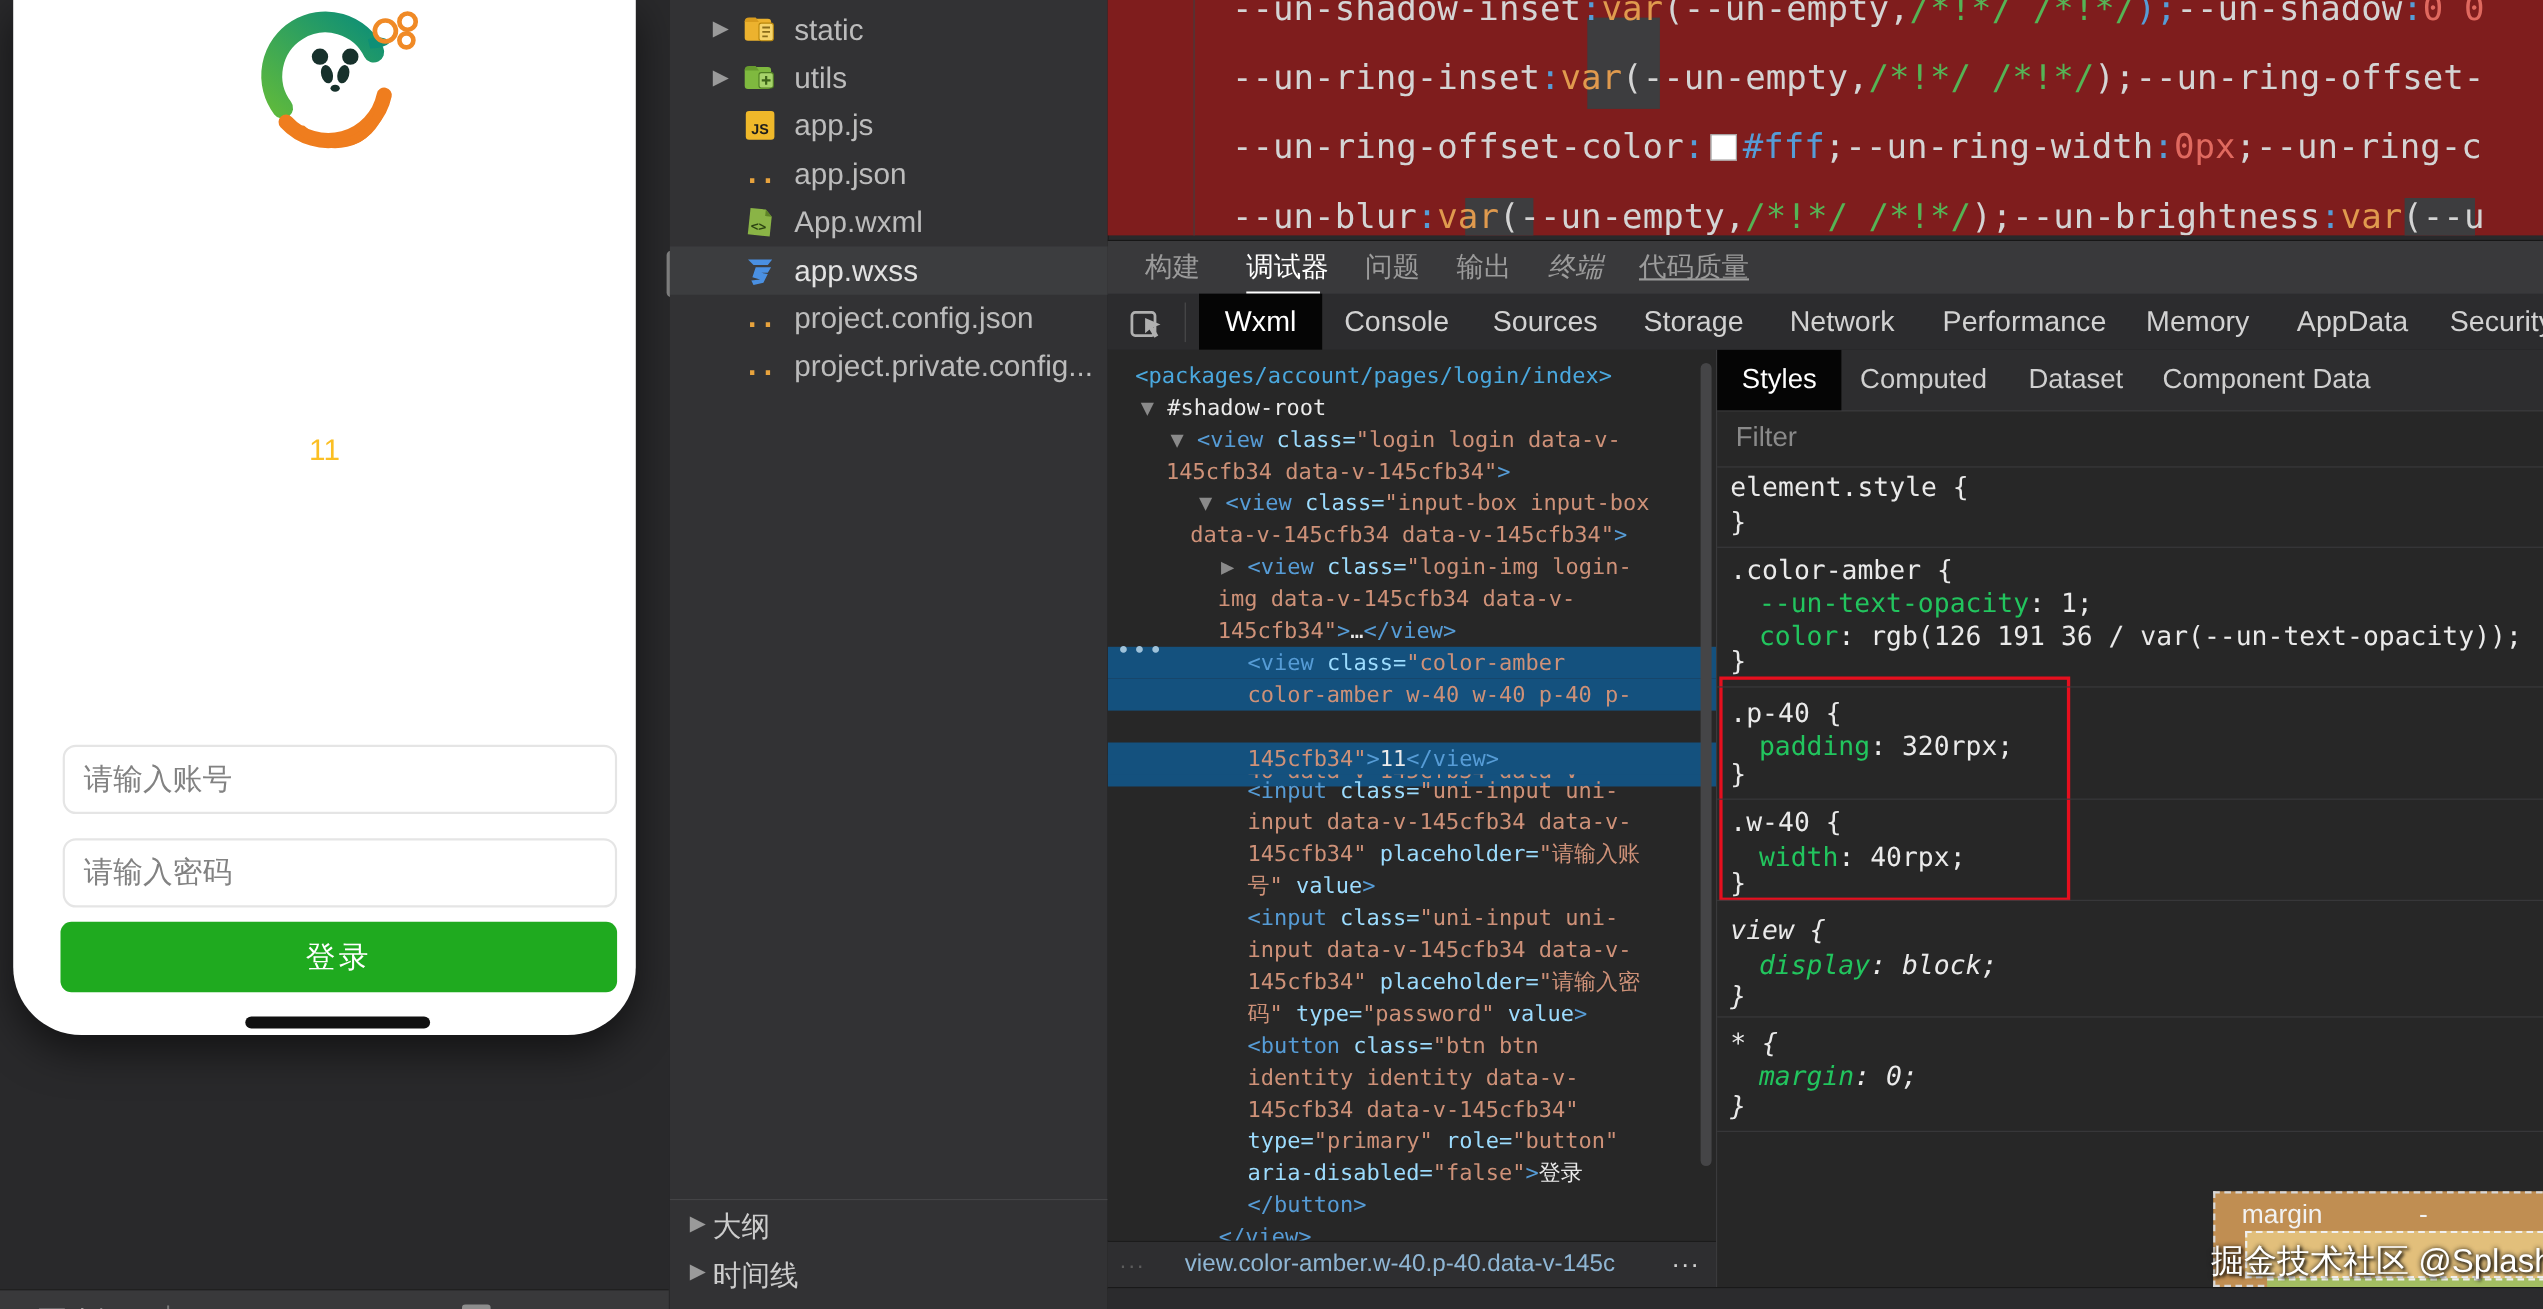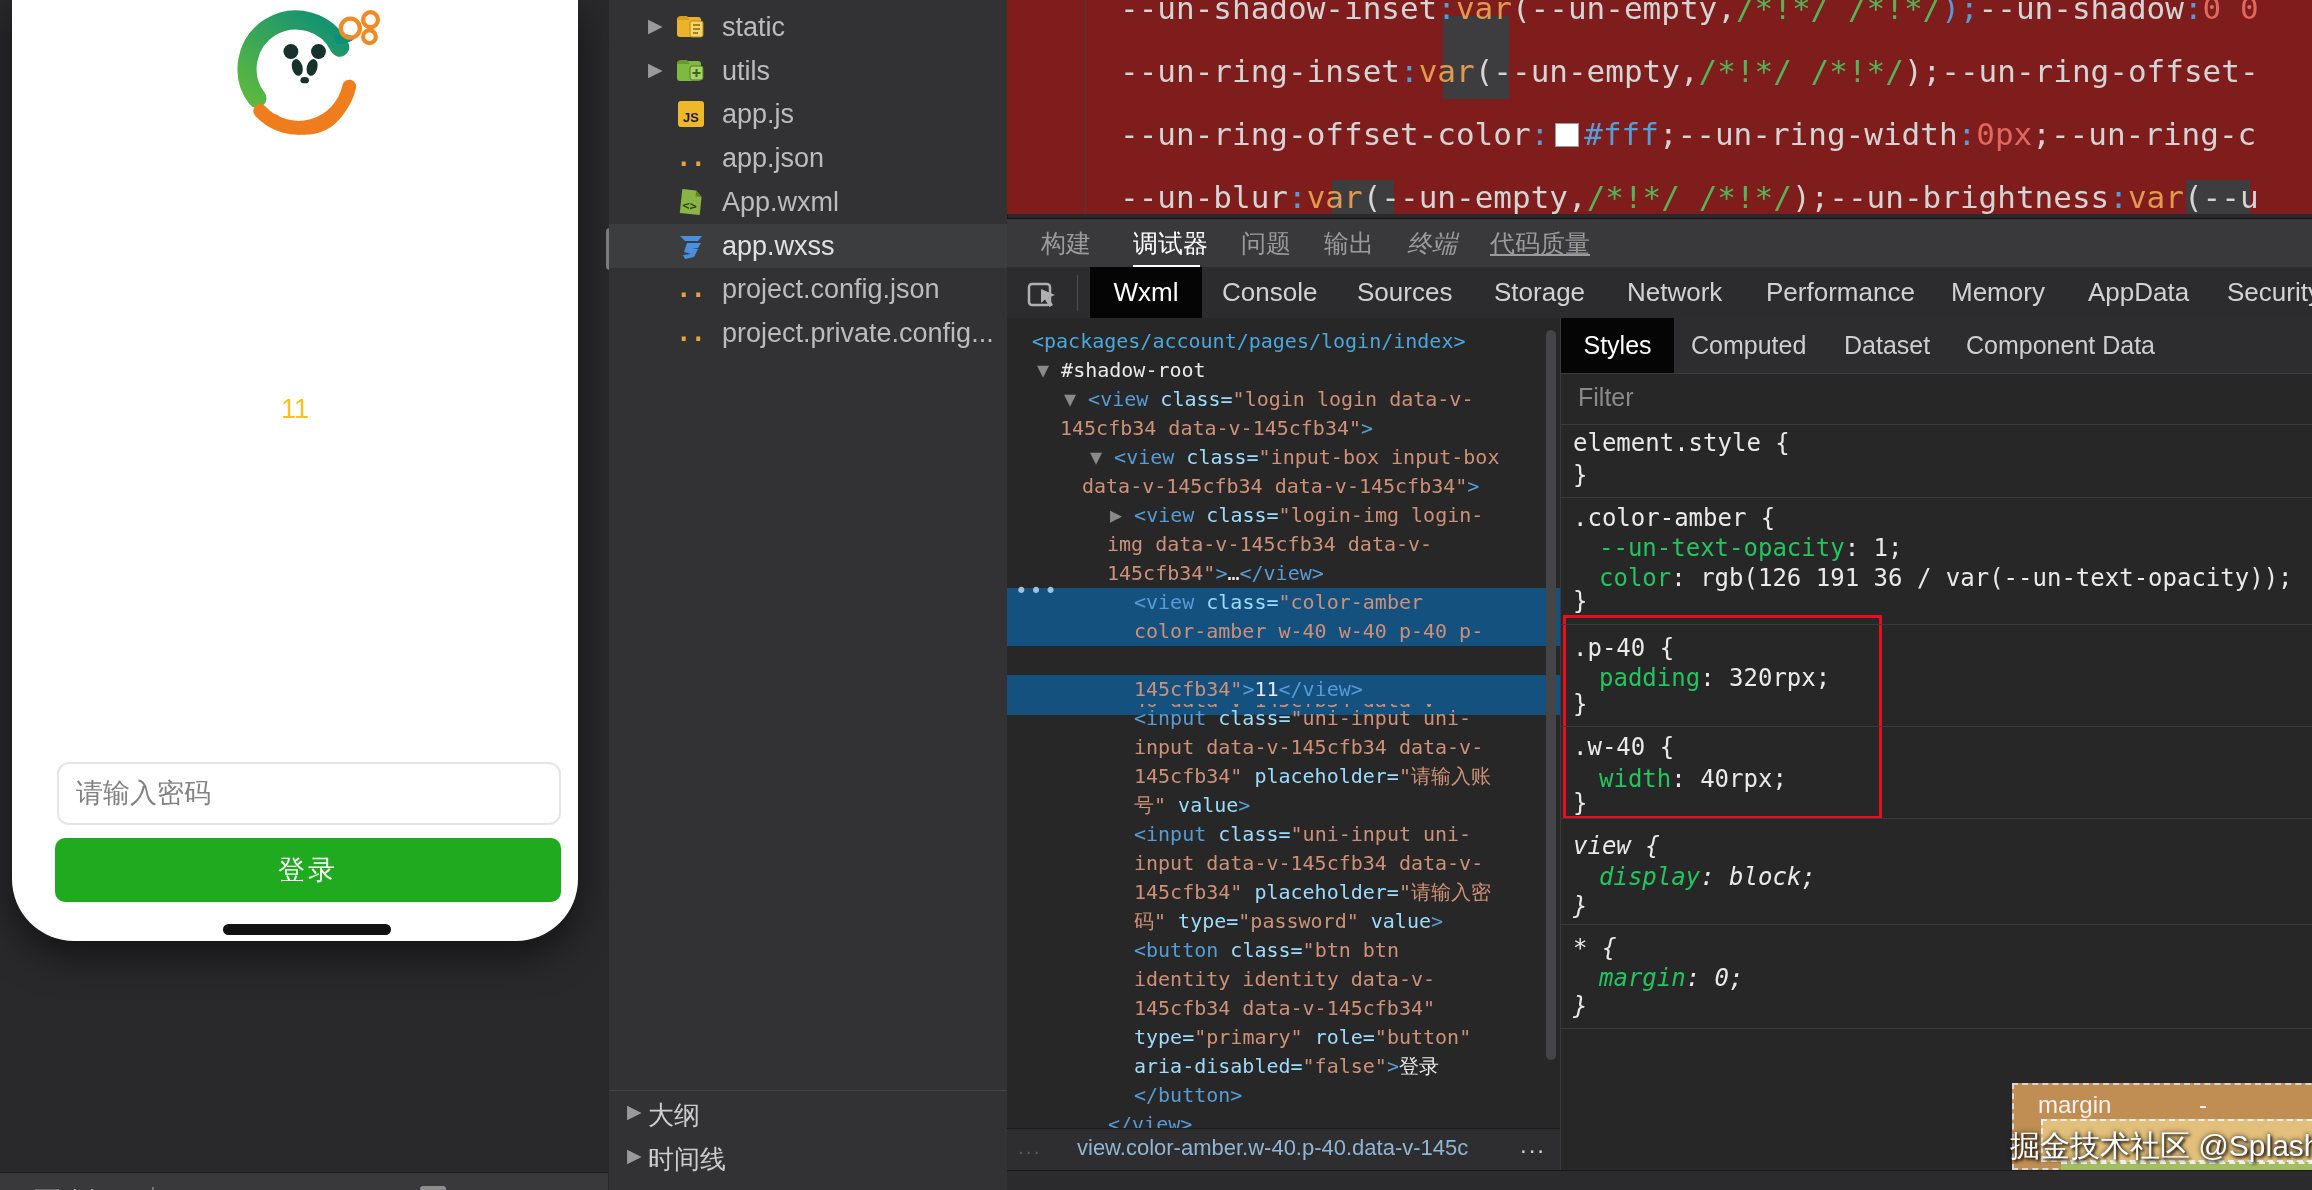--- a/index.html
+++ b/index.html
@@ -120,20 +120,21 @@
         <circle cx="57" cy="41" r="7" fill="#17312c"></circle>
           <circle cx="83" cy="41" r="7" fill="#17312c"></circle>
         <ellipse cx="63" cy="56" rx="5" ry="8" fill="#17312c" transform="rotate(-15 63 56)"></ellipse>
         <ellipse cx="77" cy="56" rx="5" ry="8" fill="#17312c" transform="rotate(15 77 56)"></ellipse>
         <ellipse cx="70" cy="68" rx="4" ry="3" fill="#17312c"></ellipse>
         <circle cx="113" cy="19" r="9" stroke="#f08a26" stroke-width="4" fill="none"></circle>
         <circle cx="132" cy="11" r="7" stroke="#f08a26" stroke-width="4" fill="none"></circle>
         <circle cx="131" cy="27" r="6" stroke="#f08a26" stroke-width="4" fill="none"></circle>
       </svg>
       <div id="login-num" class="abs" style="color: rgb(251, 191, 36);">11</div>
+      <input class="sim-input abs" style="top: 677px;" type="text" placeholder="请输入账号">
       <input class="sim-input abs" style="top: 762px;" type="text" placeholder="请输入密码">
       <button id="login-btn" class="abs" style="background: rgb(31, 170, 31);">登录</button>
       <div id="home-bar" class="abs"></div>
     </div>
     <div id="sim-bottombar" class="abs">
       <span class="t">页面路径</span>
       <span class="p" style="left:150px">|</span>
       <div class="sliver" style="left:420px;width:26px"></div>
 
     </div>

